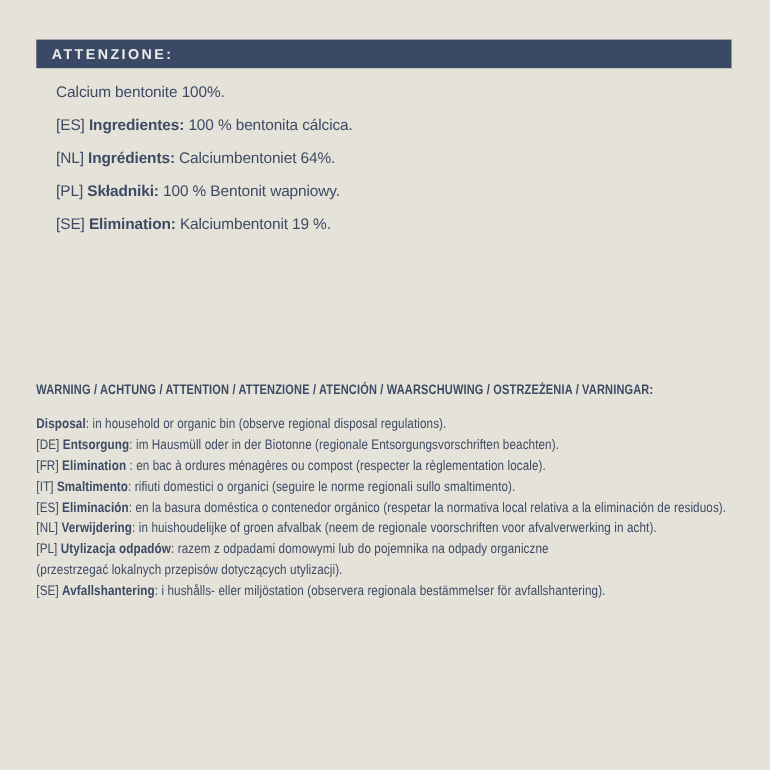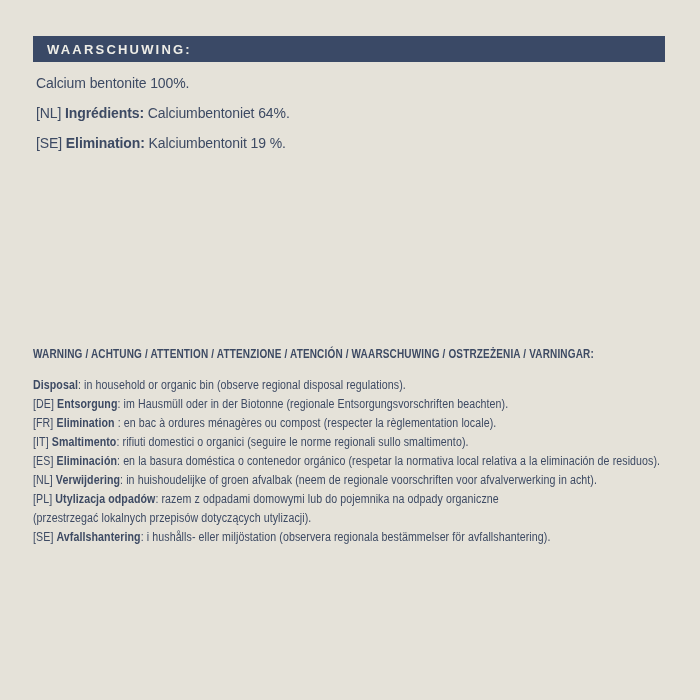--- a/index.html
+++ b/index.html
@@ -25,21 +25,21 @@
   .bar .title {
     font-weight: bold;
     font-size: 13px;
     letter-spacing: 2.2px;
     color: var(--barText, #eeede7);
     padding-left: 14px;
     white-space: nowrap;
   }
   .ingredients {
     position: absolute;
-    left: 36px;
+    left: 51px;
     top: 74px;
     font-size: 14px;
     letter-spacing: -0.1px;
   }
   .ingredients p {
     margin: 0;
     height: 30px;
     line-height: 18px;
     white-space: nowrap;
   }
@@ -69,26 +69,28 @@
     transform-origin: 0 0;
   }
   .disposal p { margin: 0; }
 </style>
 </head>
 <body>
 
 <div class="sheet">
 
   <div class="bar">
-    <span class="title">WAARSCHUWING:</span>
+    <span class="title">ATTENZIONE:</span>
   </div>
 
   <div class="ingredients">
     <p><span class="val">Calcium bentonite 100%.</span></p>
+    <p><span class="code">[ES]</span> <span class="lbl">Ingredientes:</span> <span class="val">100 % bentonita cálcica.</span></p>
     <p><span class="code">[NL]</span> <span class="lbl">Ingrédients:</span> <span class="val">Calciumbentoniet 64%.</span></p>
+    <p><span class="code">[PL]</span> <span class="lbl">Składniki:</span> <span class="val">100 % Bentonit wapniowy.</span></p>
     <p><span class="code">[SE]</span> <span class="lbl"></span><span class="lbl">Elimination:</span> <span class="val">Kalciumbentonit 19 %.</span></p>
   </div>
 
   <p class="warn-heading">WARNING / ACHTUNG / ATTENTION / ATTENZIONE / ATENCIÓN / WAARSCHUWING / OSTRZEŻENIA / VARNINGAR:</p>
 
   <div class="disposal">
     <p><span class="code"></span> <span class="lbl">Disposal</span><span class="sep">: </span><span class="val">in household or organic bin (observe regional disposal regulations).</span></p>
     <p><span class="code">[DE]</span> <span class="lbl">Entsorgung</span><span class="sep">: </span><span class="val">im Hausmüll oder in der Biotonne (regionale Entsorgungsvorschriften beachten).</span></p>
     <p><span class="code">[FR]</span> <span class="lbl">Elimination</span><span class="sep"> : </span><span class="val">en bac à ordures ménagères ou compost (respecter la règlementation locale).</span></p>
     <p><span class="code">[IT]</span> <span class="lbl">Smaltimento</span><span class="sep">: </span><span class="val">rifiuti domestici o organici (seguire le norme regionali sullo smaltimento).</span></p>

